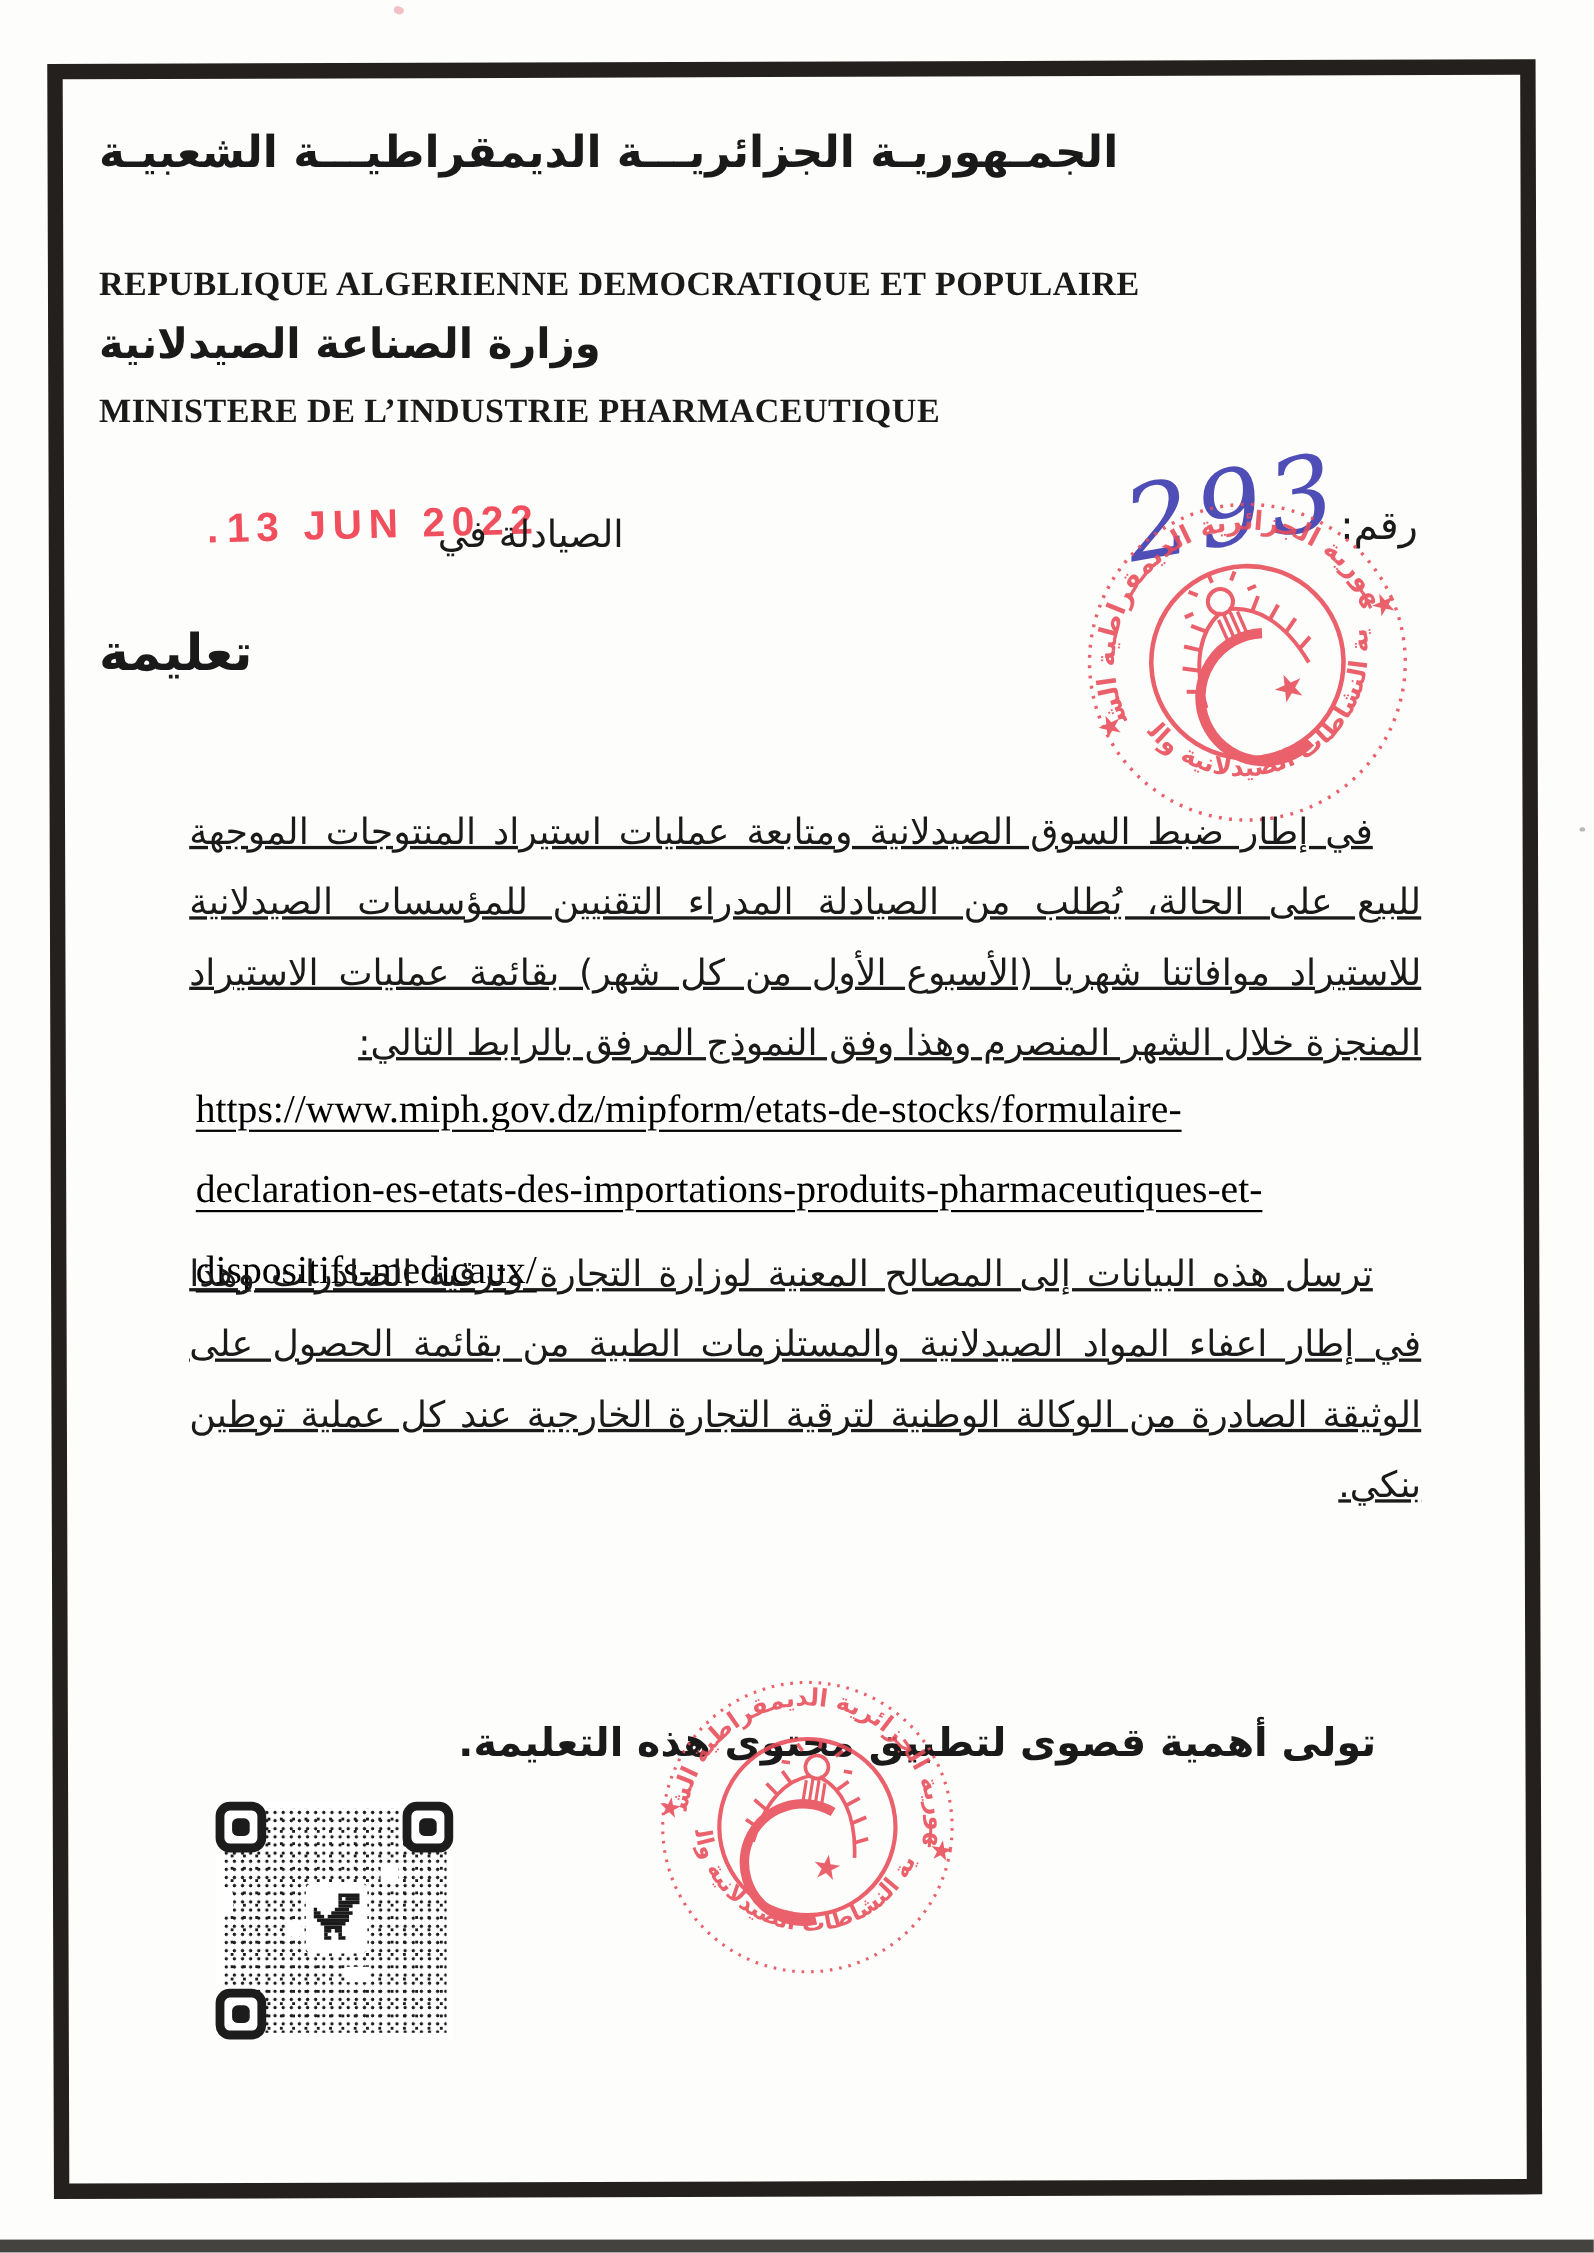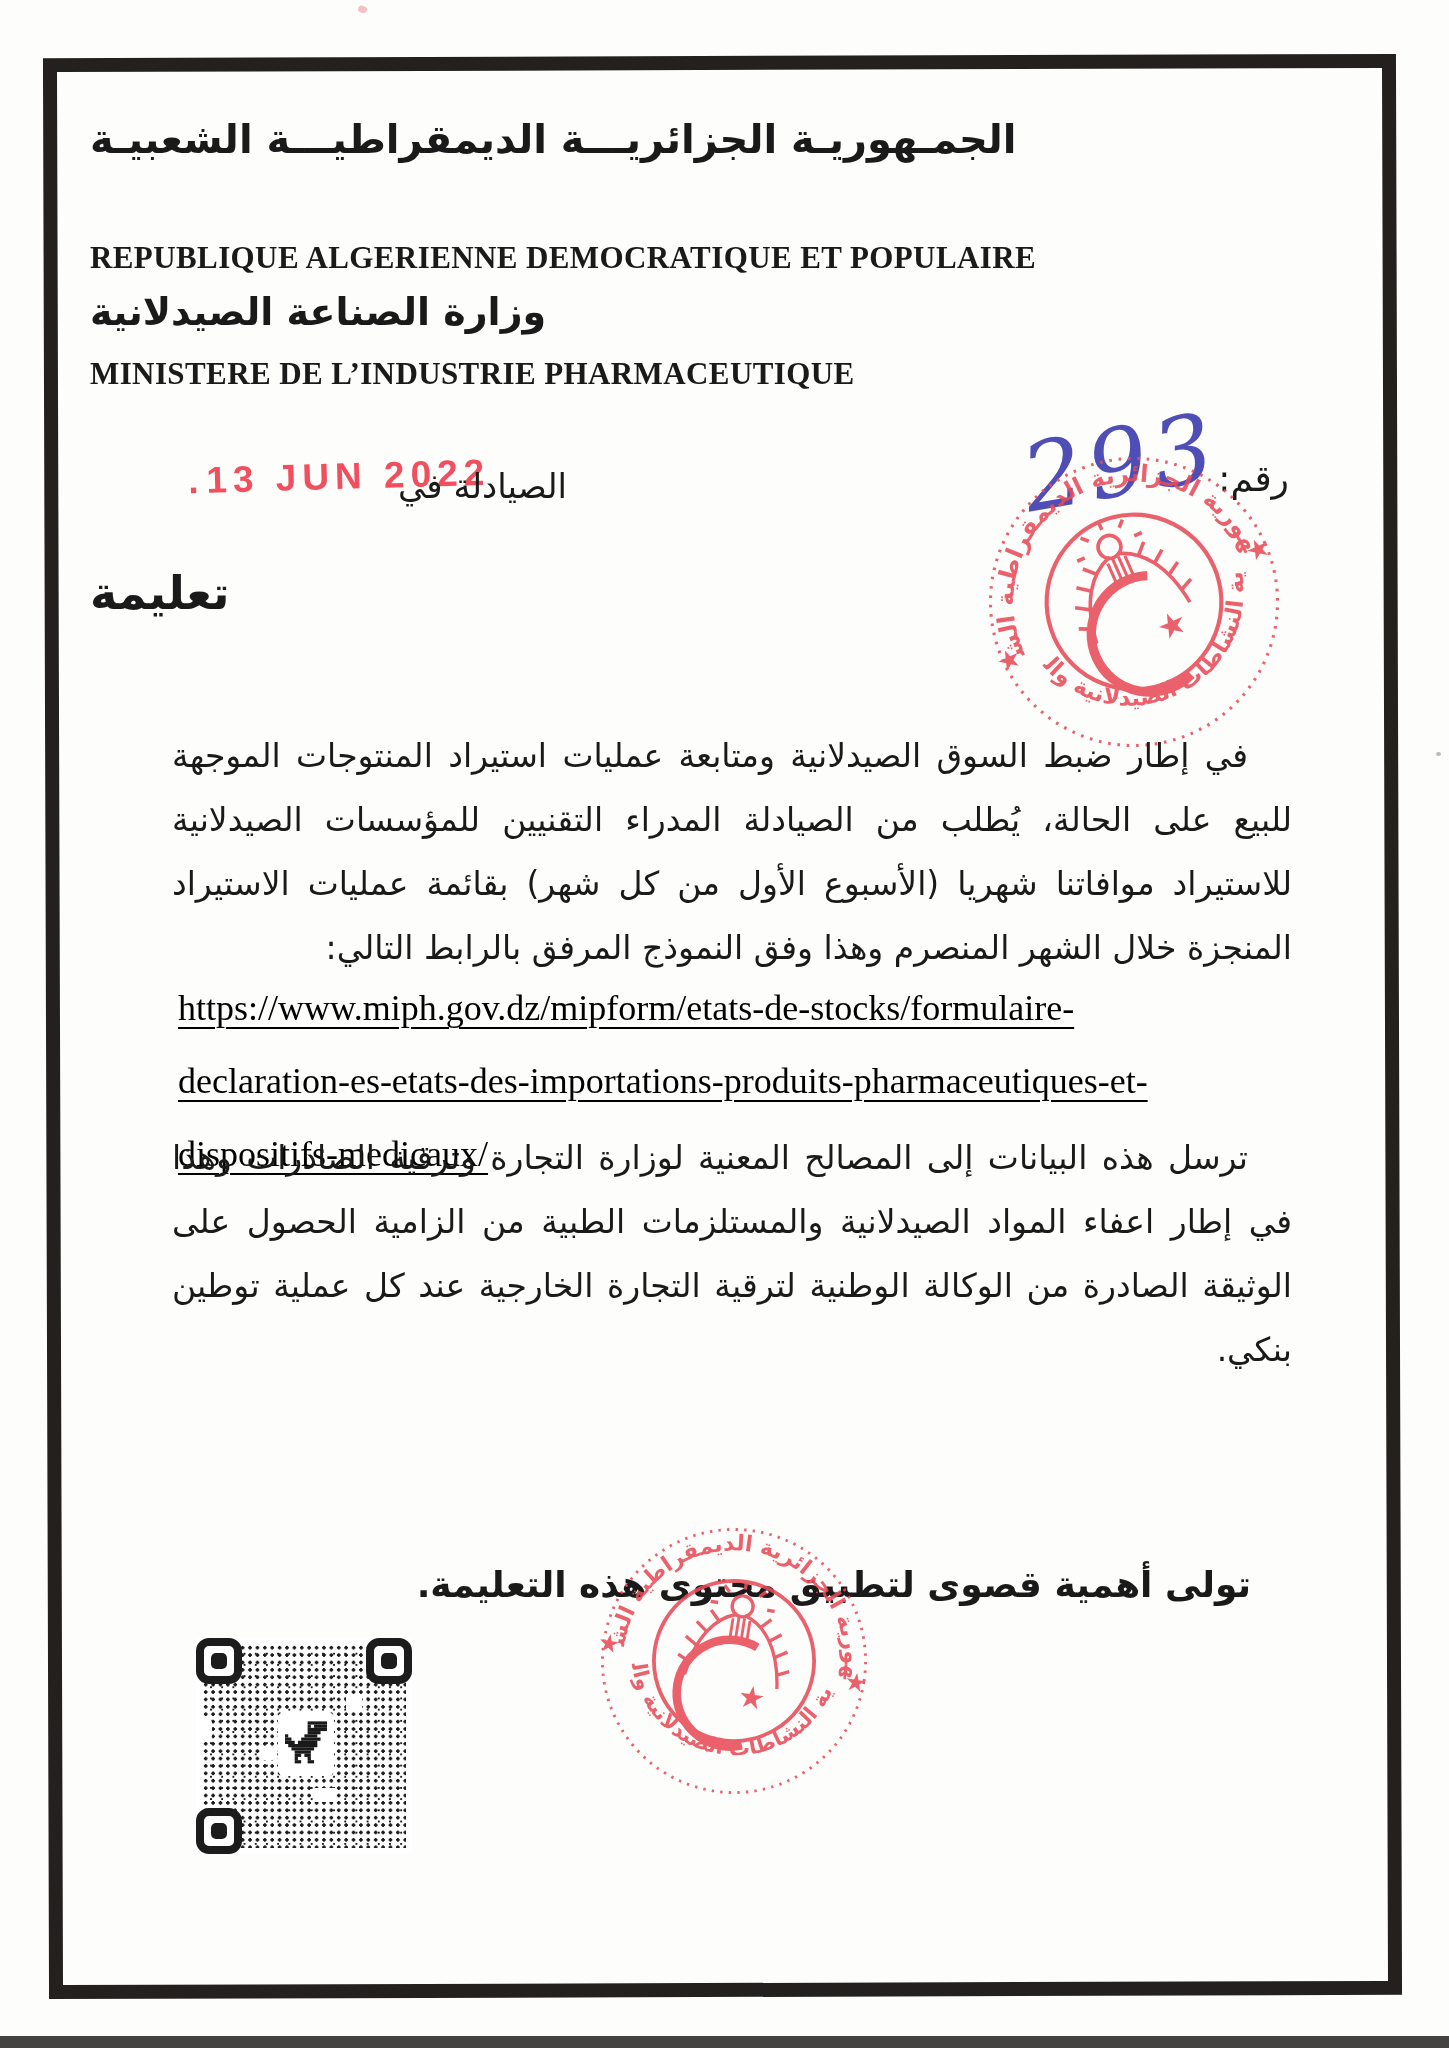--- a/index.html
+++ b/index.html
@@ -38,21 +38,21 @@
     letter-spacing:6px; opacity:.92;
   }
   .pen-mark {
     position:absolute; left:358px; top:6px; width:9px; height:7px;
     background:#e89098; border-radius:50% 40% 60% 50%; opacity:.55; transform:rotate(24deg);
   }
 
   .doc-title { top:566px; font-size:46px; font-weight:bold; }
 
   .para { position:absolute; left:172px; width:1120px; font-size:33px; line-height:64px; }
-  .para .line { text-align:justify; text-align-last:justify; }
+  .para .line { text-align:justify; text-align-last:justify;text-decoration:underline; }
   .para .line.last { text-align:right; text-align-last:right; }
   .para .line.indent { padding-right:44px; }
   .para1 { top:724px; }
   .para2 { top:1126px; }
 
   .url-block { position:absolute; left:178px; top:972px; width:1120px;
     font-family:"Liberation Serif","DejaVu Serif",serif;
     font-size:36px; line-height:73px; direction:ltr; text-align:left; color:#000000; }
   .url-block .line { text-decoration:underline; text-underline-offset:7px; text-decoration-thickness:2px; }
 
@@ -145,21 +145,21 @@
   </div>
 
   <div class="url-block">
     <div class="line">https://www.miph.gov.dz/mipform/etats-de-stocks/formulaire-</div>
     <div class="line">declaration-es-etats-des-importations-produits-pharmaceutiques-et-</div>
     <div class="line">dispositifs-medicaux/</div>
   </div>
 
   <div class="para para2 ar" dir="rtl">
     <div class="line indent">ترسل هذه البيانات إلى المصالح المعنية لوزارة التجارة وترقية الصادرات وهذا</div>
-    <div class="line">في إطار اعفاء المواد الصيدلانية والمستلزمات الطبية من الزامية الحصول على</div>
+    <div class="line">في إطار اعفاء المواد الصيدلانية والمستلزمات الطبية من بقائمة الحصول على</div>
     <div class="line">الوثيقة الصادرة من الوكالة الوطنية لترقية التجارة الخارجية عند كل عملية توطين</div>
     <div class="line last">بنكي.</div>
   </div>
 
   <div class="closing ar" dir="rtl">تولى أهمية قصوى لتطبيق محتوى هذه التعليمة.</div>
 
   <svg class="stamp-svg stamp-bottom" viewBox="0 0 300 300">
     <g fill="none" stroke="#e84c59" stroke-width="3">
       <circle cx="150" cy="150" r="138" stroke-dasharray="2.5,6.5"></circle>
       <circle cx="150" cy="150" r="84" stroke-width="4"></circle>

